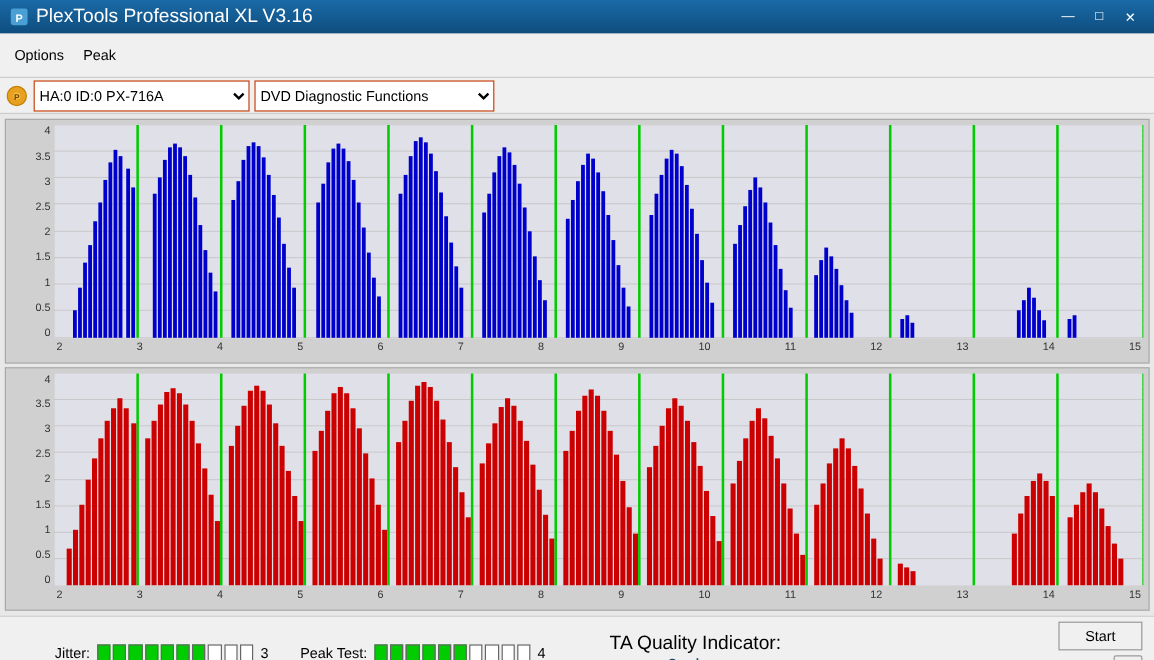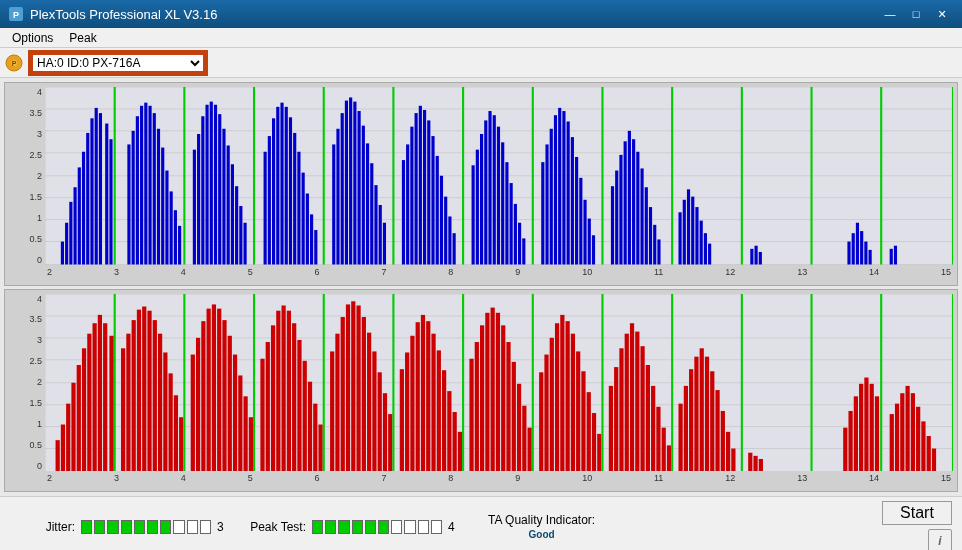--- a/index.html
+++ b/index.html
@@ -24,21 +24,21 @@
     }
     .title-bar-icon {
       width: 16px;
       height: 16px;
       margin-right: 6px;
       display: flex;
       align-items: center;
     }
     .title-bar-title {
       flex: 1;
-      font-size: 13px;
+      font-size: 16px;
       font-weight: normal;
     }
     .title-bar-controls {
       display: flex;
       gap: 2px;
     }
     .title-btn {
       width: 24px;
       height: 20px;
       background: transparent;
@@ -48,21 +48,21 @@
       display: flex;
       align-items: center;
       justify-content: center;
       font-size: 11px;
     }
 
     
     .menu-bar {
       background: #f0f0f0;
       border-bottom: 1px solid #ccc;
-      height: 20px;
+      height: 37px;
       display: flex;
       align-items: center;
       padding: 0 4px;
     }
     .menu-item {
       padding: 2px 8px;
       cursor: pointer;
       font-size: 12px;
     }
 
@@ -71,21 +71,21 @@
       background: #f0f0f0;
       border-bottom: 1px solid #ccc;
       height: 30px;
       display: flex;
       align-items: center;
       padding: 0 4px;
       gap: 4px;
     }
     .drive-select, .function-select, .test-select {
       height: 26px;
-      border: 5px solid #c2410c;
+      border: 1px solid #c2410c;
       background: white;
       font-size: 12px;
       cursor: pointer;
     }
     .drive-select { width: 180px; }
     .function-select { width: 200px; }
     .test-select { width: 180px; }
 
     .drive-icon {
       width: 20px;
@@ -191,36 +191,37 @@
       width: 20px;
     }
 
     .ta-quality-section {
       display: flex;
       flex-direction: column;
       align-items: center;
       gap: 2px;
     }
     .ta-quality-label {
-      font-size: 12px;
+      font-size: 16px;
+      margin-left: 20px;
     }
     .ta-quality-value {
       font-size: 10px;
       font-weight: bold;
       color: #0c4a6e;
     }
 
     .start-btn {
       margin-left: auto;
       width: 70px;
       height: 24px;
       background: #f0f0f0;
       border: 1px solid #999;
       cursor: pointer;
-      font-size: 16px;
+      font-size: 12px;
     }
 
     .info-btn {
       width: 24px;
       height: 24px;
       background: #f0f0f0;
       border: 1px solid #999;
       border-radius: 2px;
       cursor: pointer;
       display: flex;
@@ -274,20 +275,23 @@
 <div class="toolbar">
   <div class="drive-icon">
     <svg width="18" height="18" viewBox="0 0 18 18">
       <circle cx="9" cy="9" r="8" fill="#e8a020" stroke="#c08000" stroke-width="1"></circle>
       <circle cx="9" cy="9" r="3" fill="#f0c040"></circle>
       <text x="9" y="12" text-anchor="middle" font-size="7" fill="#804000" font-weight="bold">P</text>
     </svg>
   </div>
   <select class="drive-select">
     <option>HA:0 ID:0  PX-716A</option>
+  </select>
+  <select class="function-select">
+    <option>DVD Diagnostic Functions</option>
   </select>
 </div>
 
 <div class="main-content">
 
   <div class="chart-container">
     <div class="chart-y-axis">
       <span>4</span>
       <span>3.5</span>
       <span>3</span>

